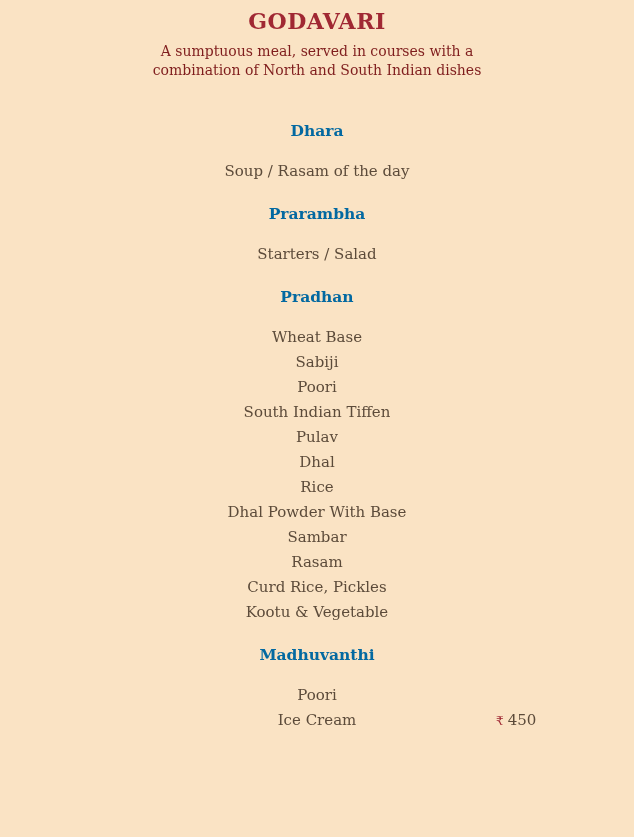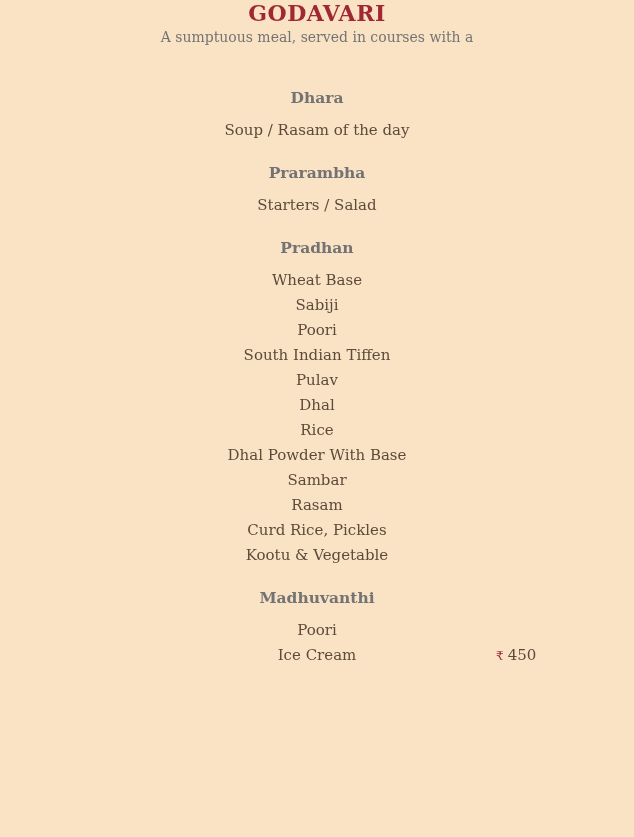--- a/index.html
+++ b/index.html
@@ -14,48 +14,48 @@
     overflow: hidden;
   }
   .page {
     position: relative;
     width: 634px;
     height: 837px;
     text-align: center;
     color: #5c4b3a;
   }
   .title {
-    margin: 0;
+    margin: 8px;
     font-size: 22px;
     line-height: 26px;
     font-weight: bold;
     letter-spacing: 0.5px;
     color: #a02833;
   }
   .subtitle {
     margin: 2px 0 0 0;
     font-size: 14px;
     line-height: 19px;
-    color: #737373;
+    color: #7f1d1d;
   }
   .subtitle .sub-line {
     display: block;
   }
   .section {
     margin-top: 17px;
   }
   .section.first {
     margin-top: 38px;
   }
   .section-title {
-    margin: 8px;
+    margin: 16px;
     font-size: 15.5px;
     line-height: 25px;
     font-weight: bold;
-    color: #737373;
+    color: #0369a1;
   }
   .item {
     font-size: 15px;
     line-height: 25px;
     color: #5c4b3a;
   }
   .price-row {
     position: relative;
   }
   .price {
@@ -89,20 +89,21 @@
 </style>
 </head>
 <body>
 
 <div class="page">
 
   <h1 class="title">GODAVARI</h1>
 
   <p class="subtitle">
     <span class="sub-line">A sumptuous meal, served in courses with a</span>
+    <span class="sub-line">combination of North and South Indian dishes</span>
   </p>
 
   <div class="section first">
     <h2 class="section-title">Dhara</h2>
     <div class="item">Soup / Rasam of the day</div>
   </div>
 
   <div class="section">
     <h2 class="section-title">Prarambha</h2>
     <div class="item">Starters / Salad</div>

